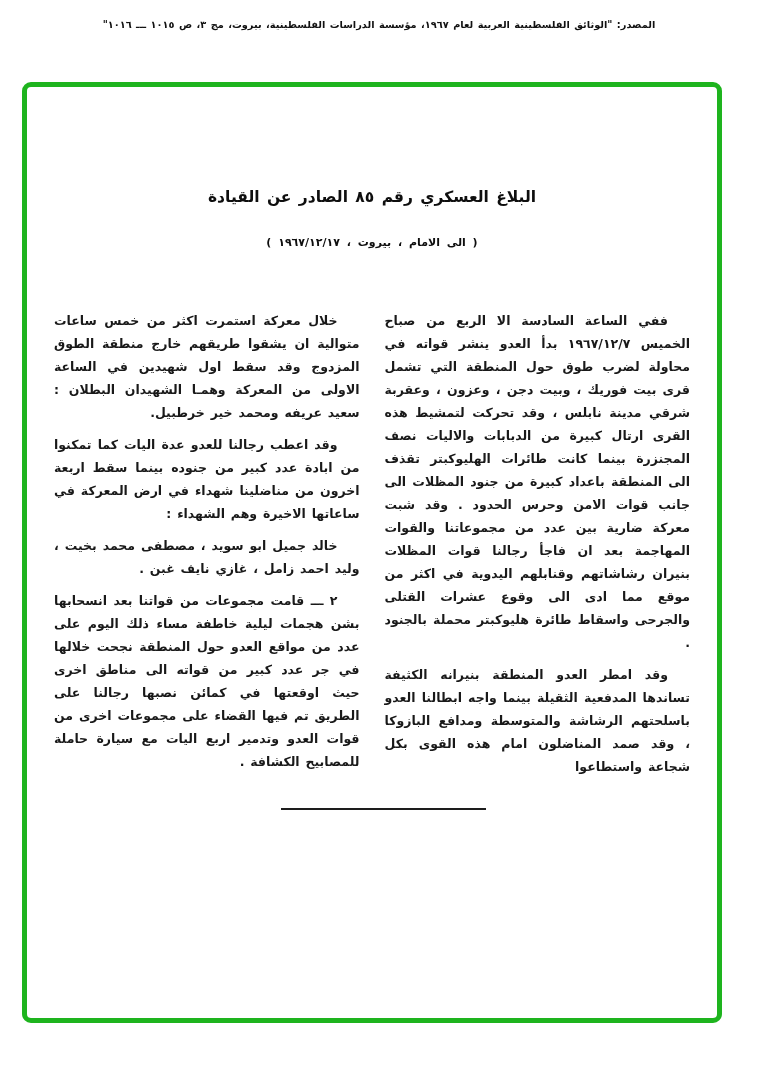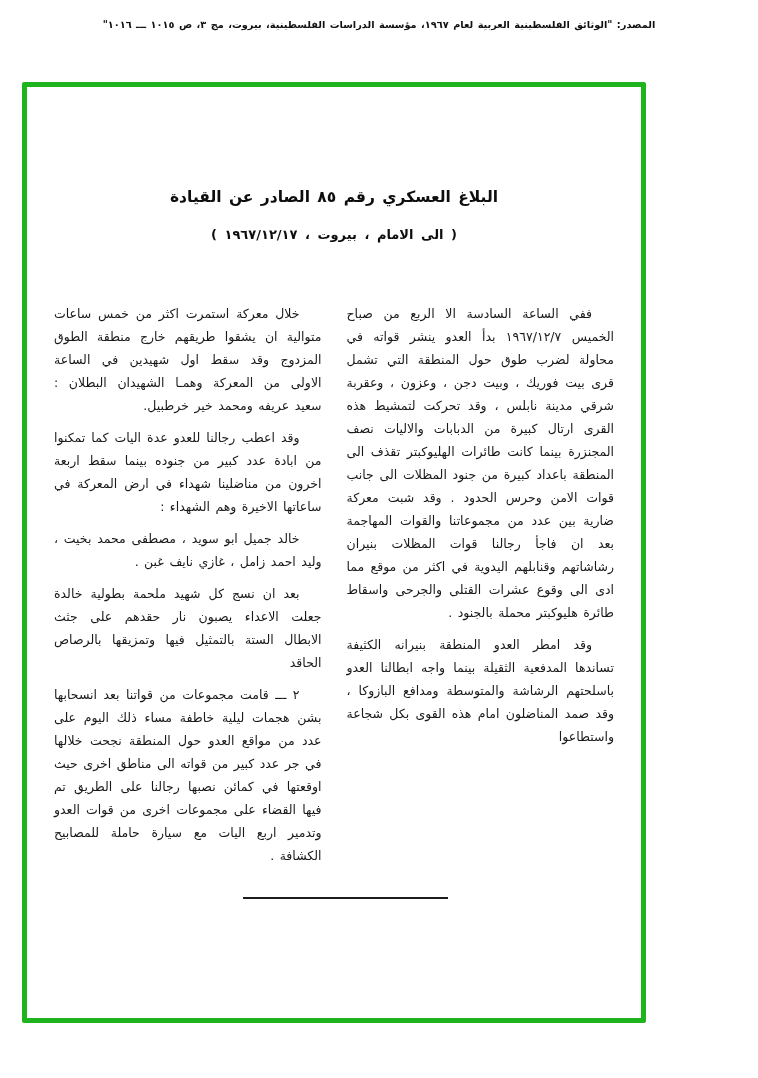--- a/index.html
+++ b/index.html
@@ -21,53 +21,53 @@
     letter-spacing:.2px;word-spacing:2px;color:#0d0d0d;
   }
   .hdr-source{
     margin-top:7px;
     font-size:9.8px;font-weight:bold;color:#111;
     word-spacing:1px;
   }
   
   .green-frame{
     position:absolute;left:22px;top:82px;
-    width:624px;height:941px;
+    width:700px;height:941px;
     box-sizing:border-box;
     border:5px solid #1eb41e;
-    border-radius:2px;
+    border-radius:9px;
     background:#ffffff;
   }
   .doc{
     position:absolute;inset:0;
     padding:100px 27px 0 27px;
     box-sizing:border-box;
   }
   
   .doc-title{
     direction:rtl;text-align:center;
     font-size:15.5px;font-weight:bold;line-height:21px;
     word-spacing:2px;color:#0e0e0e;
   }
   .doc-dateline{
     direction:rtl;text-align:center;
-    margin-top:19px;
-    font-size:13px;font-weight:bold;
+    margin-top:28px;
+    font-size:11px;font-weight:bold;
     word-spacing:3px;color:#0e0e0e;
   }
   
   .columns{
     margin-top:60px;
     display:flex;direction:rtl;gap:25px;
   }
   .col{
     flex:1 1 0;
     direction:rtl;
     text-align:justify;
-    font-size:12.5px;font-weight:normal;
+    font-size:12.5px;font-weight:bold;
     line-height:23px;
     color:#191919;
     word-spacing:1.5px;
   }
   .col p{margin:0 0 9px 0;text-indent:22px;}
   
   .end-rule{
     width:205px;height:2px;background:#1d1d1d;
     margin:21px auto 0 auto;
     transform:translateX(11px);
@@ -93,21 +93,20 @@
 
       <div class="col">
         <p>ففي الساعة السادسة الا الربع من صباح الخميس ١٩٦٧/١٢/٧ بدأ العدو ينشر قواته في محاولة لضرب طوق حول المنطقة التي تشمل قرى بيت فوريك ، وبيت دجن ، وعزون ، وعقربة شرقي مدينة نابلس ، وقد تحركت لتمشيط هذه القرى ارتال كبيرة من الدبابات والاليات نصف المجنزرة بينما كانت طائرات الهليوكبتر تقذف الى المنطقة باعداد كبيرة من جنود المظلات الى جانب قوات الامن وحرس الحدود . وقد شبت معركة ضارية بين عدد من مجموعاتنا والقوات المهاجمة بعد ان فاجأ رجالنا قوات المظلات بنيران رشاشاتهم وقنابلهم اليدوية في اكثر من موقع مما ادى الى وقوع عشرات القتلى والجرحى واسقاط طائرة هليوكبتر محملة بالجنود .</p>
         <p>وقد امطر العدو المنطقة بنيرانه الكثيفة تساندها المدفعية الثقيلة بينما واجه ابطالنا العدو باسلحتهم الرشاشة والمتوسطة ومدافع البازوكا ، وقد صمد المناضلون امام هذه القوى بكل شجاعة واستطاعوا</p>
       </div>
 
       <div class="col">
         <p>خلال معركة استمرت اكثر من خمس ساعات متوالية ان يشقوا طريقهم خارج منطقة الطوق المزدوج وقد سقط اول شهيدين في الساعة الاولى من المعركة وهمـا الشهيدان البطلان : سعيد عريفه ومحمد خير خرطبيل.</p>
         <p>وقد اعطب رجالنا للعدو عدة اليات كما تمكنوا من ابادة عدد كبير من جنوده بينما سقط اربعة اخرون من مناضلينا شهداء في ارض المعركة في ساعاتها الاخيرة وهم الشهداء :</p>
         <p>خالد جميل ابو سويد ، مصطفى محمد بخيت ، وليد احمد زامل ، غازي نايف غبن .</p>
-        <p>بعد ان نسج كل شهيد ملحمة بطولية خالدة جعلت الاعداء يصبون نار حقدهم على جثث الابطال الستة بالتمثيل فيها وتمزيقها بالرصاص الحاقد</p>
         <p>٢ ـــ قامت مجموعات من قواتنا بعد انسحابها بشن هجمات ليلية خاطفة مساء ذلك اليوم على عدد من مواقع العدو حول المنطقة نجحت خلالها في جر عدد كبير من قواته الى مناطق اخرى حيث اوقعتها في كمائن نصبها رجالنا على الطريق تم فيها القضاء على مجموعات اخرى من قوات العدو وتدمير اربع اليات مع سيارة حاملة للمصابيح الكشافة .</p>
       </div>
 
     </div>
 
     <div class="end-rule"></div>
 
   </div>
 </div>
 

